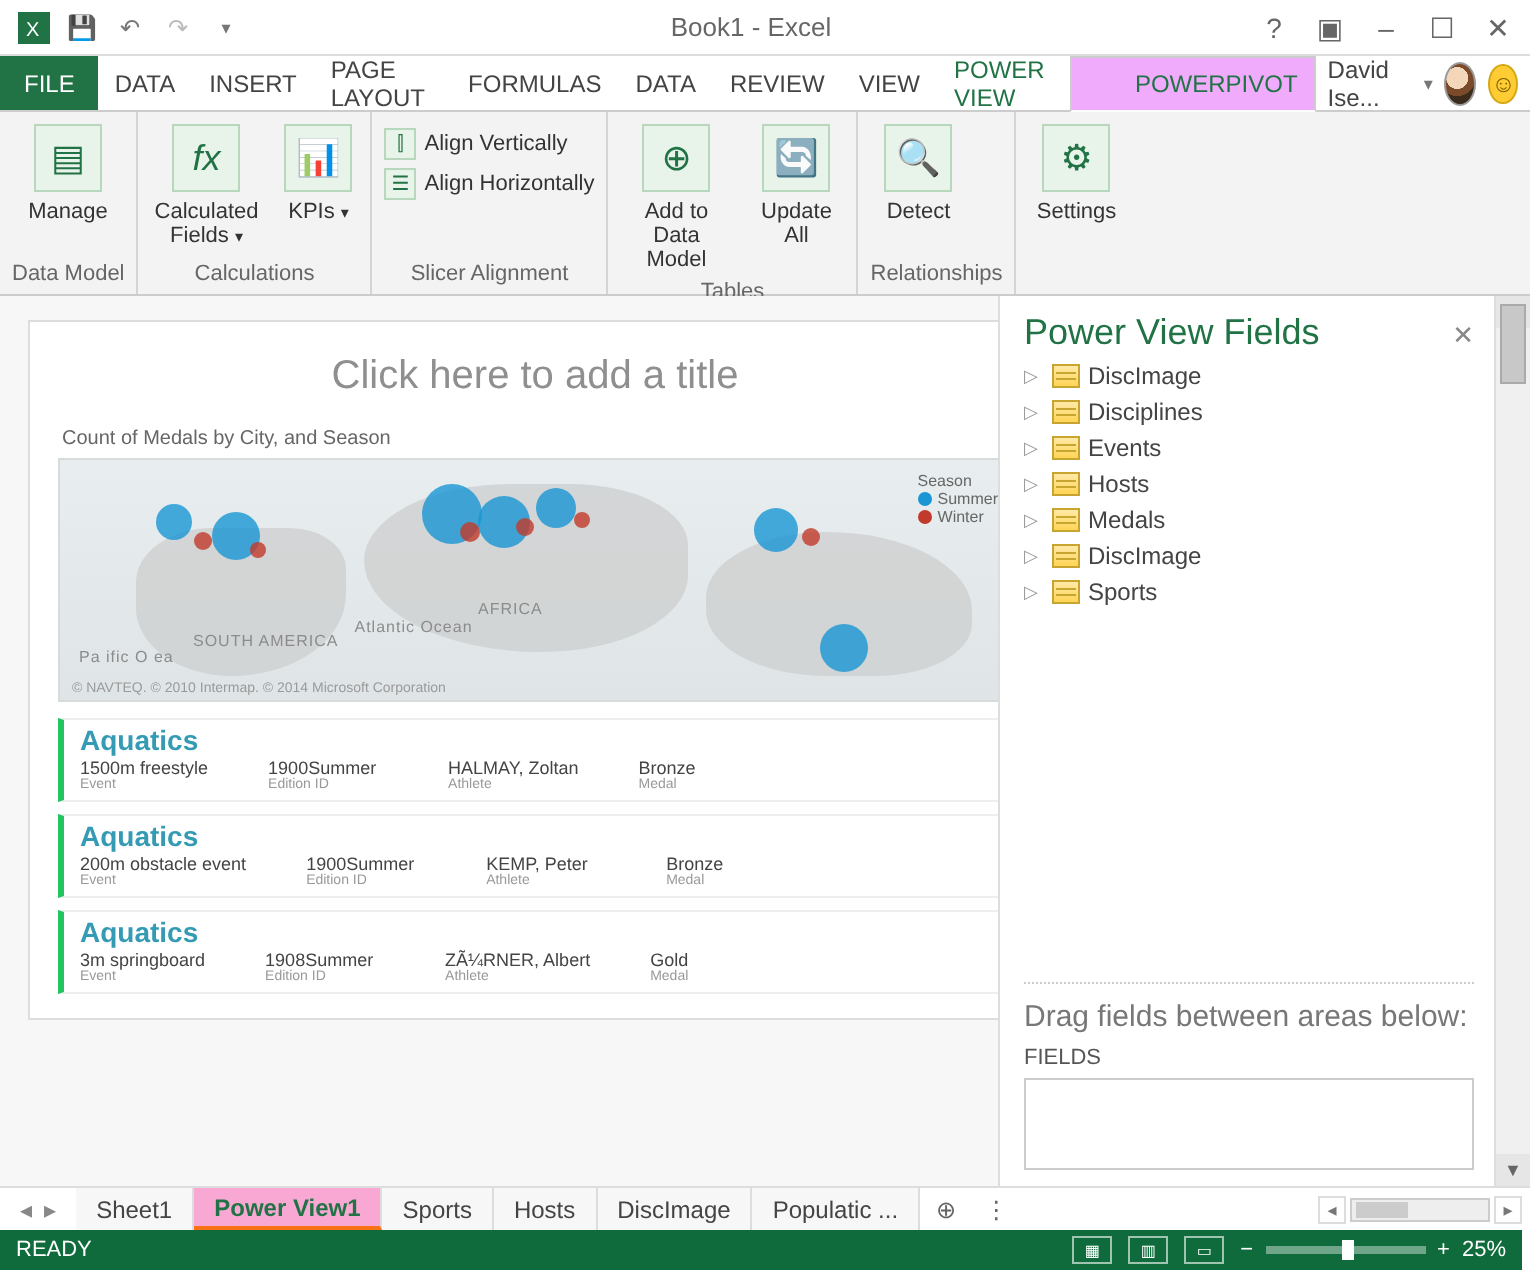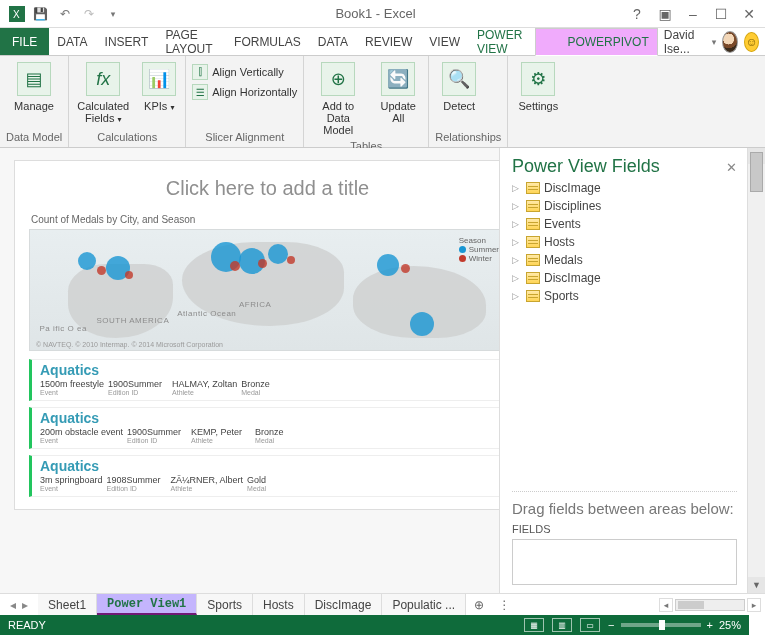--- a/index.html
+++ b/index.html
@@ -54,21 +54,21 @@
   .legend { position:absolute; right:6px; top:6px; font-size:8px; color:#666; }
   .legend .row { display:flex; align-items:center; gap:3px; }
   .legend .sw { width:7px; height:7px; border-radius:50%;}
   .attrib { position:absolute; bottom:2px; left:6px; font-size:7px; color:#9a9a9a;}
   .maplabel { position:absolute; font-size:8px; color:#8c8c8c; letter-spacing:0.5px;}
 
   .cards { margin-top:8px; display:flex; flex-direction:column; gap:6px; position:relative;}
   .cards .scrollhint { position:absolute; right:-8px; top:0; width:6px; height:16px; background:#cfcfcf;}
   .card { border-left:3px solid #22c55e; padding:2px 6px 4px 8px; background:#fff; border-top:1px solid #eee; border-bottom:1px solid #eee;}
   .card h4 { font-size:14px; color:#359bb5; font-weight:600; margin-bottom:1px;}
-  .card .row { display:flex; gap:4px; font-size:9px; color:#444;align-items:flex-end;}
+  .card .row { display:flex; gap:30px; font-size:9px; color:#444;align-items:flex-end;}
   .card .row .cell { display:flex; flex-direction:column; min-width:60px;}
   .card .row .cell .sub { font-size:7px; color:#999;}
 
   
   .fields { width:248px; background:#fff; border-left:1px solid #ddd; display:flex; flex-direction:column; padding:8px 10px 8px 12px; margin-right:18px;}
   .fields .hdr { display:flex; align-items:baseline; justify-content:space-between;}
   .fields h2 { color:#217346; font-weight:400; font-size:18px; }
   .fields .close { color:#888; font-size:13px; cursor:default;}
   .fields .modes { display:flex; gap:6px; margin:8px 0 6px; font-size:11px; align-items:center;}
   .fields .modes .m { color:#888; padding:2px 2px;}
@@ -82,30 +82,30 @@
   .areas { margin-top:auto; border-top:1px dotted #ccc; padding-top:8px;}
   .areas .hint { font-size:15px; color:#777; margin-bottom:6px;}
   .areas .lbl { font-size:11px; color:#555; margin-bottom:4px;}
   .areas .well { height:46px; border:1px solid #ccc; background:#fff;}
 
   
   .sheetbar { position:absolute; left:0; right:0; bottom:20px; height:22px; background:#fff; border-top:1px solid #ddd; display:flex; align-items:center; font-size:12px;}
   .sheetbar .nav { display:flex; gap:6px; padding:0 10px; color:#888;}
   .sheetbar .tabs { display:flex; align-items:stretch; height:100%;}
   .stab { padding:0 10px; display:flex; align-items:center; border-right:1px solid #ddd; color:#444; background:#f7f7f7;}
-  .stab.active { background:#c4b5fd; color:#217346; font-weight:700; border-bottom:2px solid #701a75;font-family:Liberation Mono, monospace;}
+  .stab.active { background:#f9a8d4; color:#217346; font-weight:700; border-bottom:2px solid #f97316;}
   .sheetbar .add { padding:0 8px; color:#666;}
   .sheetbar .more { padding:0 6px; color:#666;}
   .sheetbar .hscroll { margin-left:auto; display:flex; align-items:center; gap:2px; padding:0 4px;}
   .hscroll .track { width:70px; height:12px; background:#eee; border:1px solid #ccc; position:relative;}
   .hscroll .track .th { position:absolute; left:2px; top:1px; bottom:1px; width:26px; background:#ccc;}
   .hscroll .arr { width:14px; height:14px; display:flex; align-items:center; justify-content:center; color:#777; font-size:9px; border:1px solid #ddd;}
 
   
-  .status { position:absolute; left:0; right:16px; bottom:0; height:20px; background:#0f6b3b; color:#fff; display:flex; align-items:center; padding:0 8px; font-size:11px;justify-content:center;}
+  .status { position:absolute; left:0; right:4px; bottom:0; height:20px; background:#0f6b3b; color:#fff; display:flex; align-items:center; padding:0 8px; font-size:11px;justify-content:center;}
   .status .right { margin-left:auto; display:flex; align-items:center; gap:8px;}
   .status .viewbtn { width:20px; height:14px; border:1px solid rgba(255,255,255,0.6); display:flex; align-items:center; justify-content:center; font-size:8px;}
   .zoom { display:flex; align-items:center; gap:6px;}
   .zoom .track { width:80px; height:4px; background:rgba(255,255,255,0.4); position:relative;}
   .zoom .track .knob { position:absolute; left:48%; top:-3px; width:6px; height:10px; background:#fff;}
 </style>
 </head>
 <body>
 
 <div class="titlebar">

